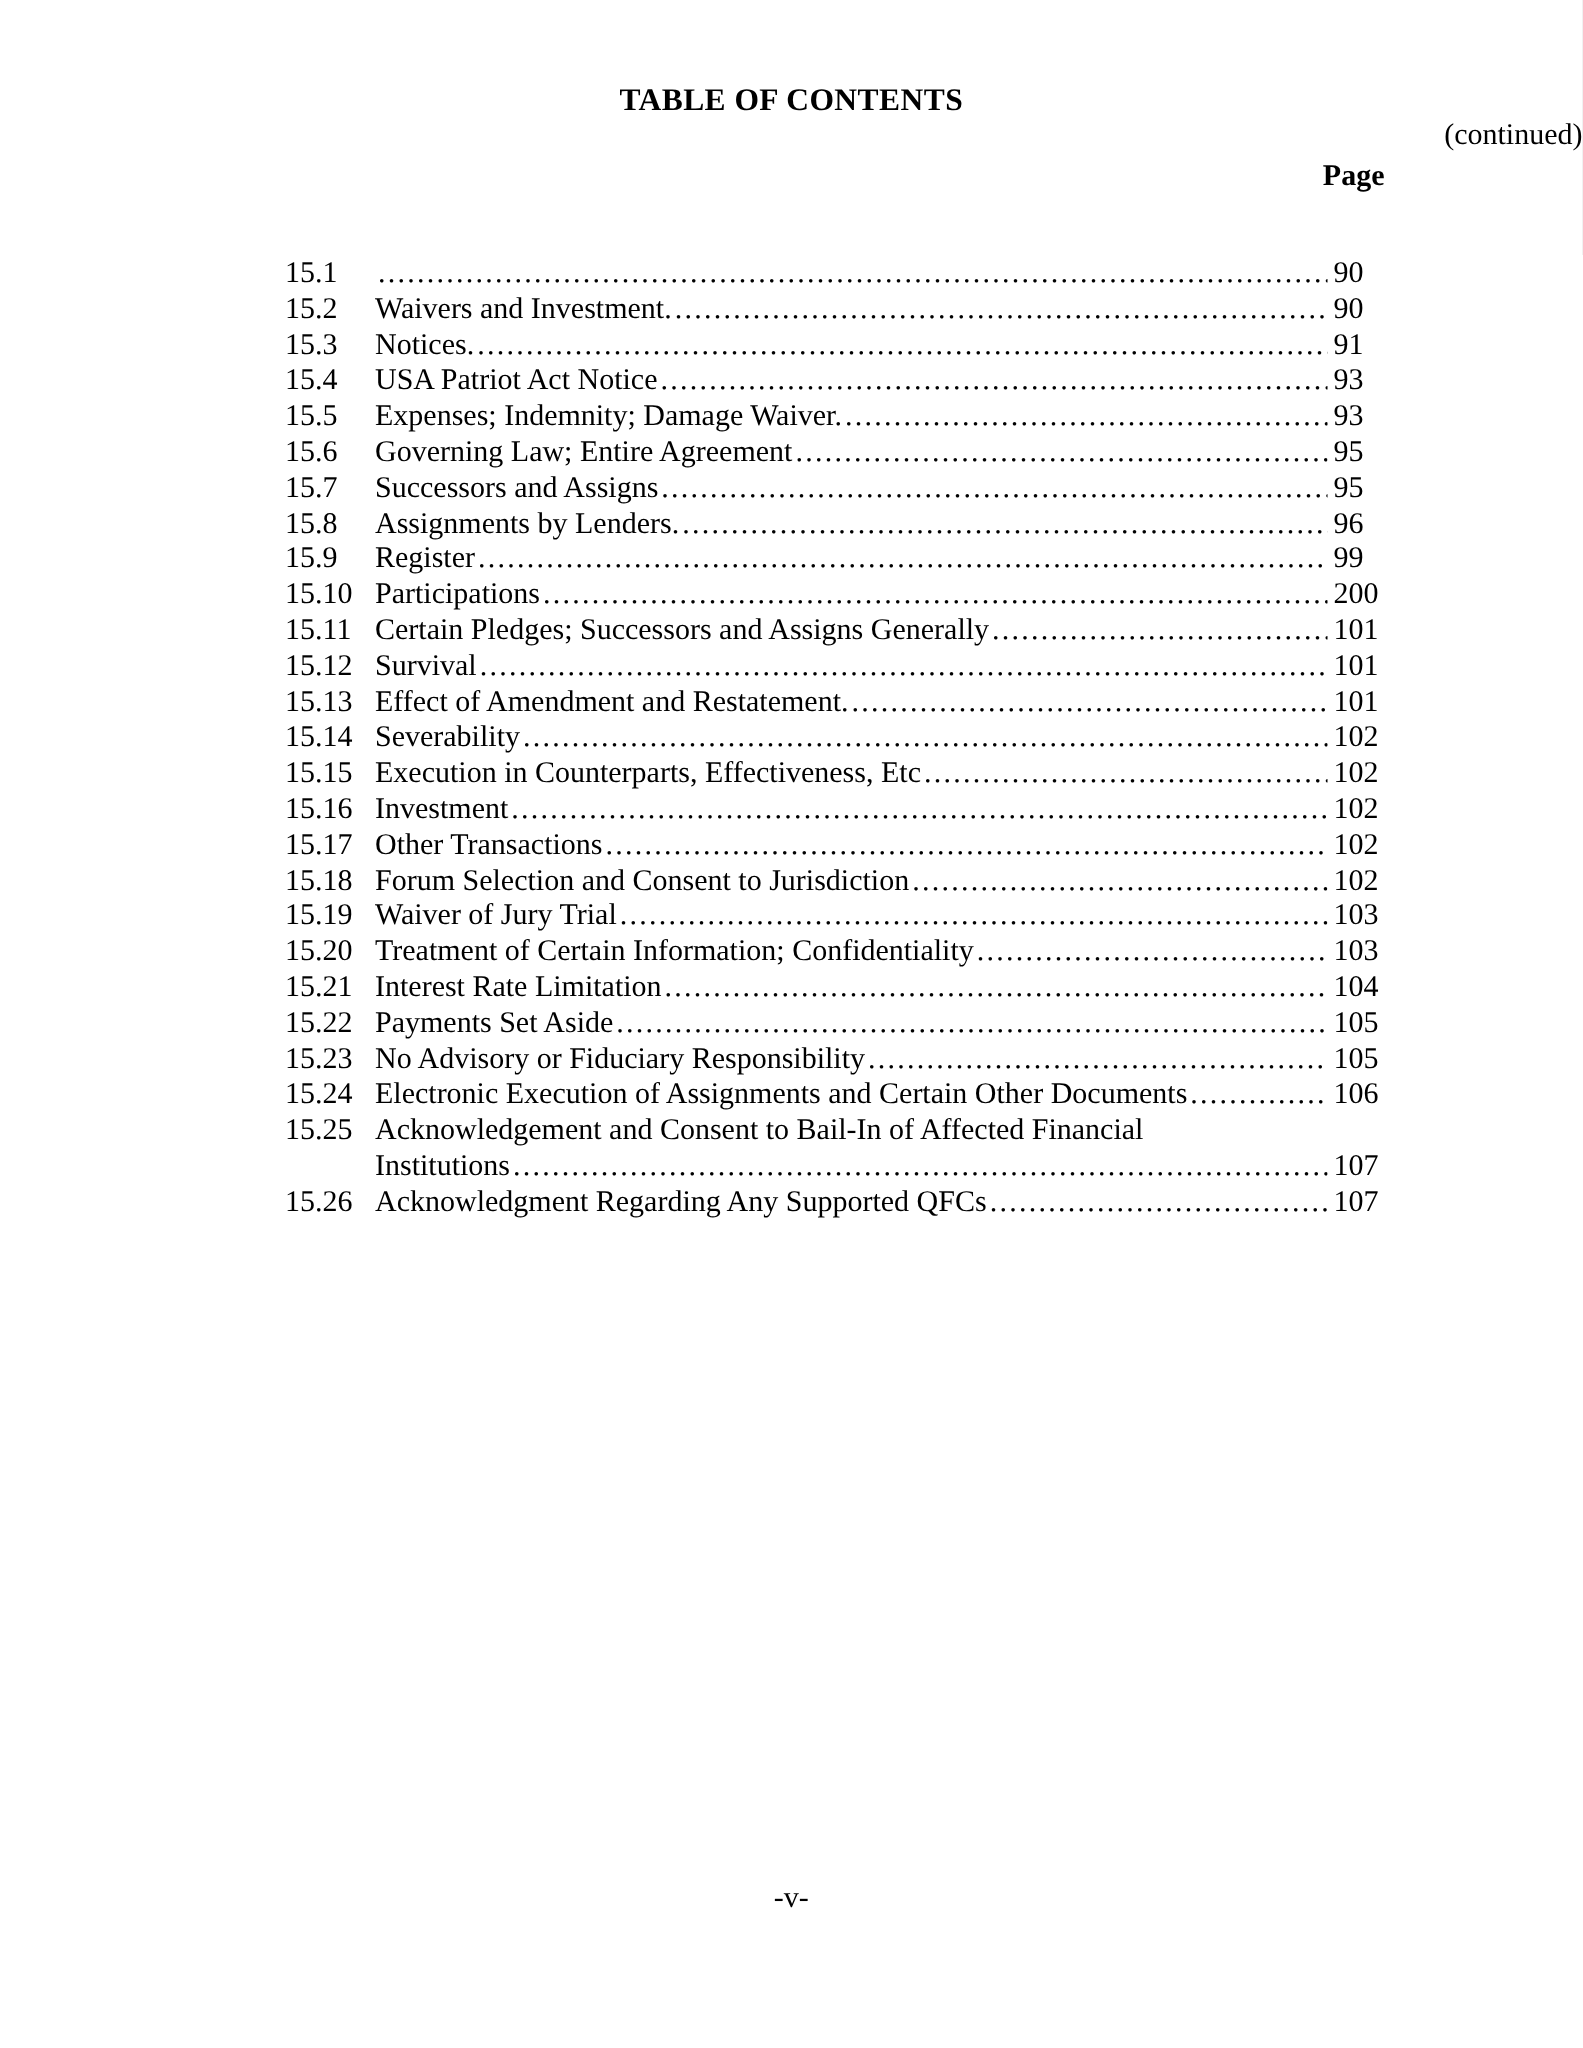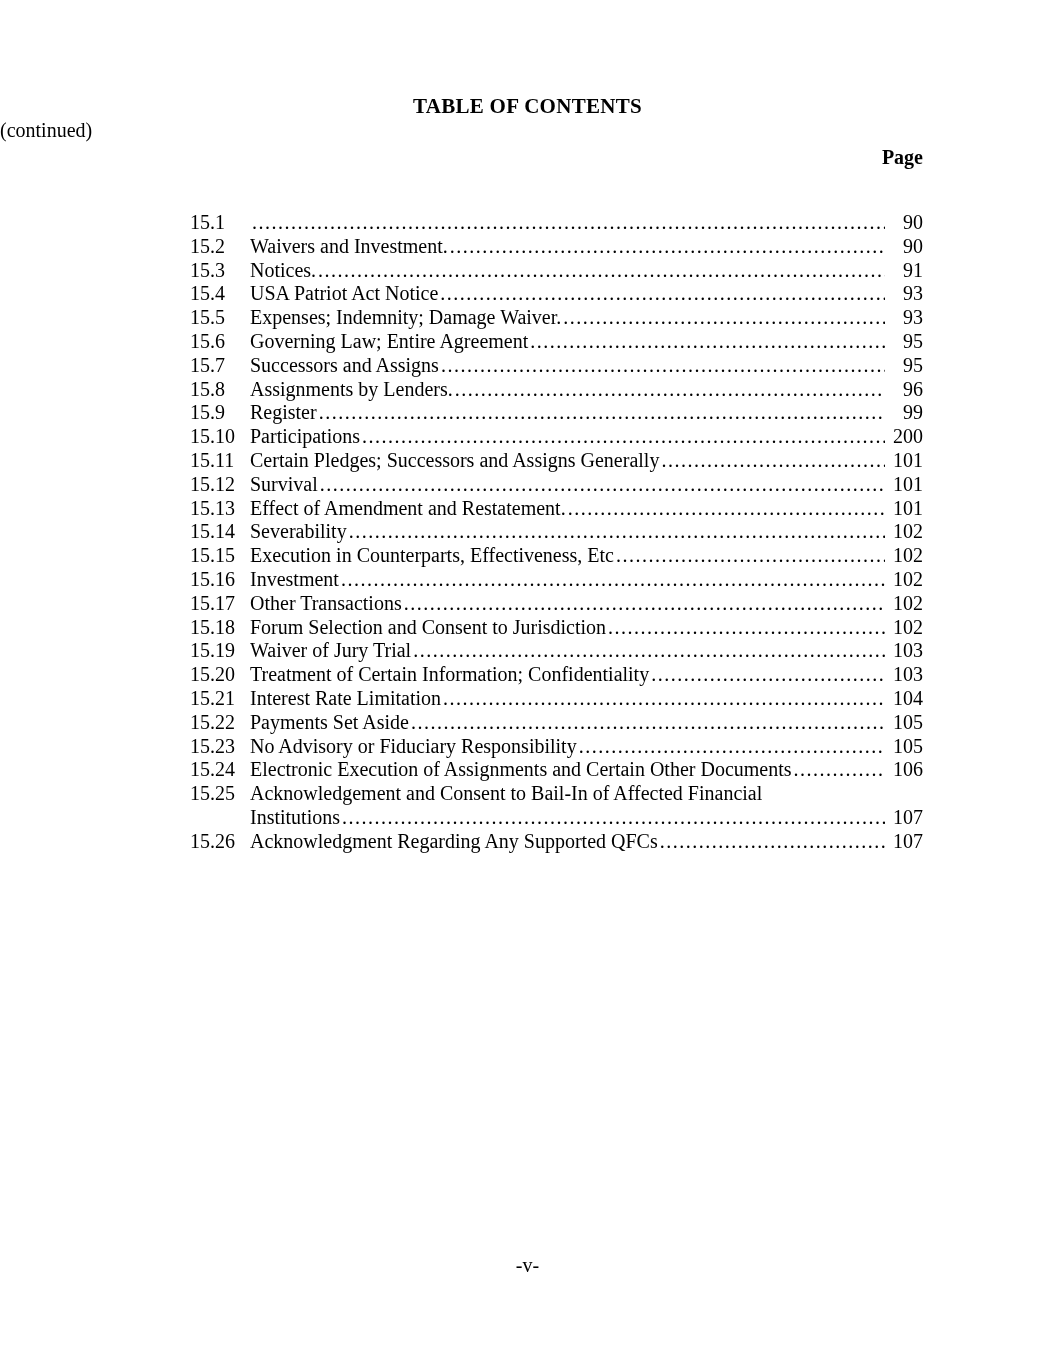--- a/index.html
+++ b/index.html
@@ -9,32 +9,32 @@
   }
   .page {
     position: relative;
     width: 1055px;
     height: 1365px;
     margin: 0 auto;
     background: #ffffff;
     color: #000000;
     font-family: "Liberation Serif", serif;
     box-sizing: border-box;
-    padding-top: 94px;
+    padding-top: 54px;
     overflow: hidden;
   }
   .doc-title {
     text-align: center;
     font-weight: bold;
     font-size: 21px;
     line-height: 24px;
     letter-spacing: 0.3px;
   }
   .doc-subtitle {
-    text-align: left;
+    text-align: right;
     font-size: 20px;
     line-height: 24px;
   }
   .page-col-label {
     text-align: right;
     font-weight: bold;
     font-size: 20px;
     line-height: 24px;
     margin: 3px 132px 0 0;
   }
@@ -59,21 +59,20 @@
     flex: 1;
     overflow: hidden;
     white-space: nowrap;
     letter-spacing: 1.5px;
     padding-left: 2px;
     min-width: 0;
   }
   .pg {
     flex: none;
     min-width: 34px;
-    text-align: right;
     padding-left: 4px;
   }
   .footer {
     position: absolute;
     left: 0;
     right: 0;
     top: 1254px;
     text-align: center;
     font-size: 20px;
   }

